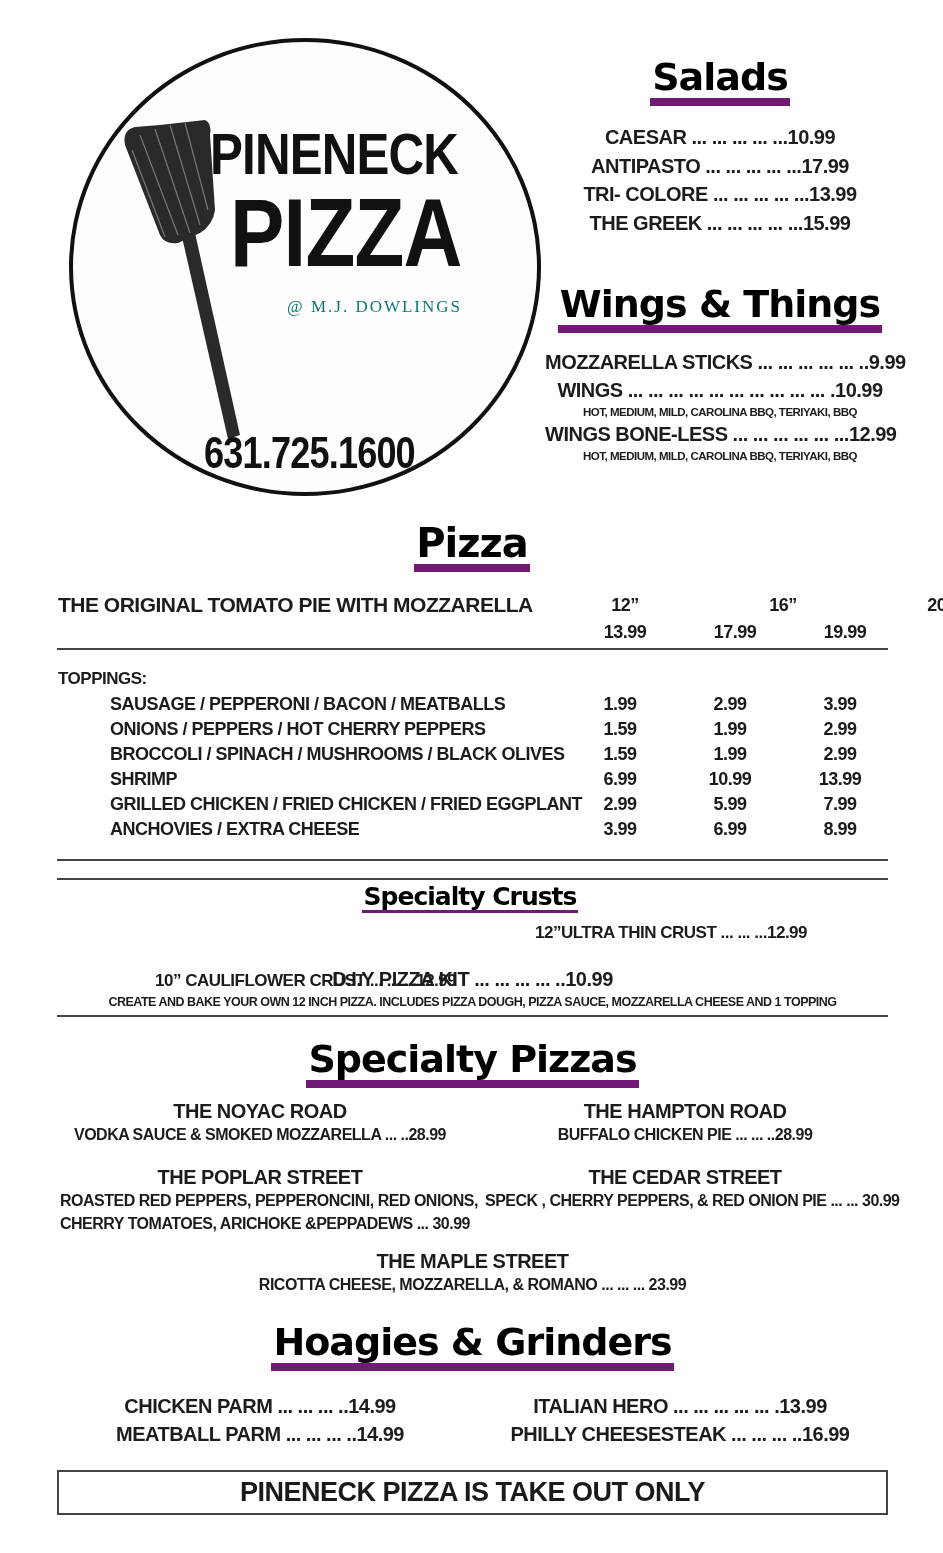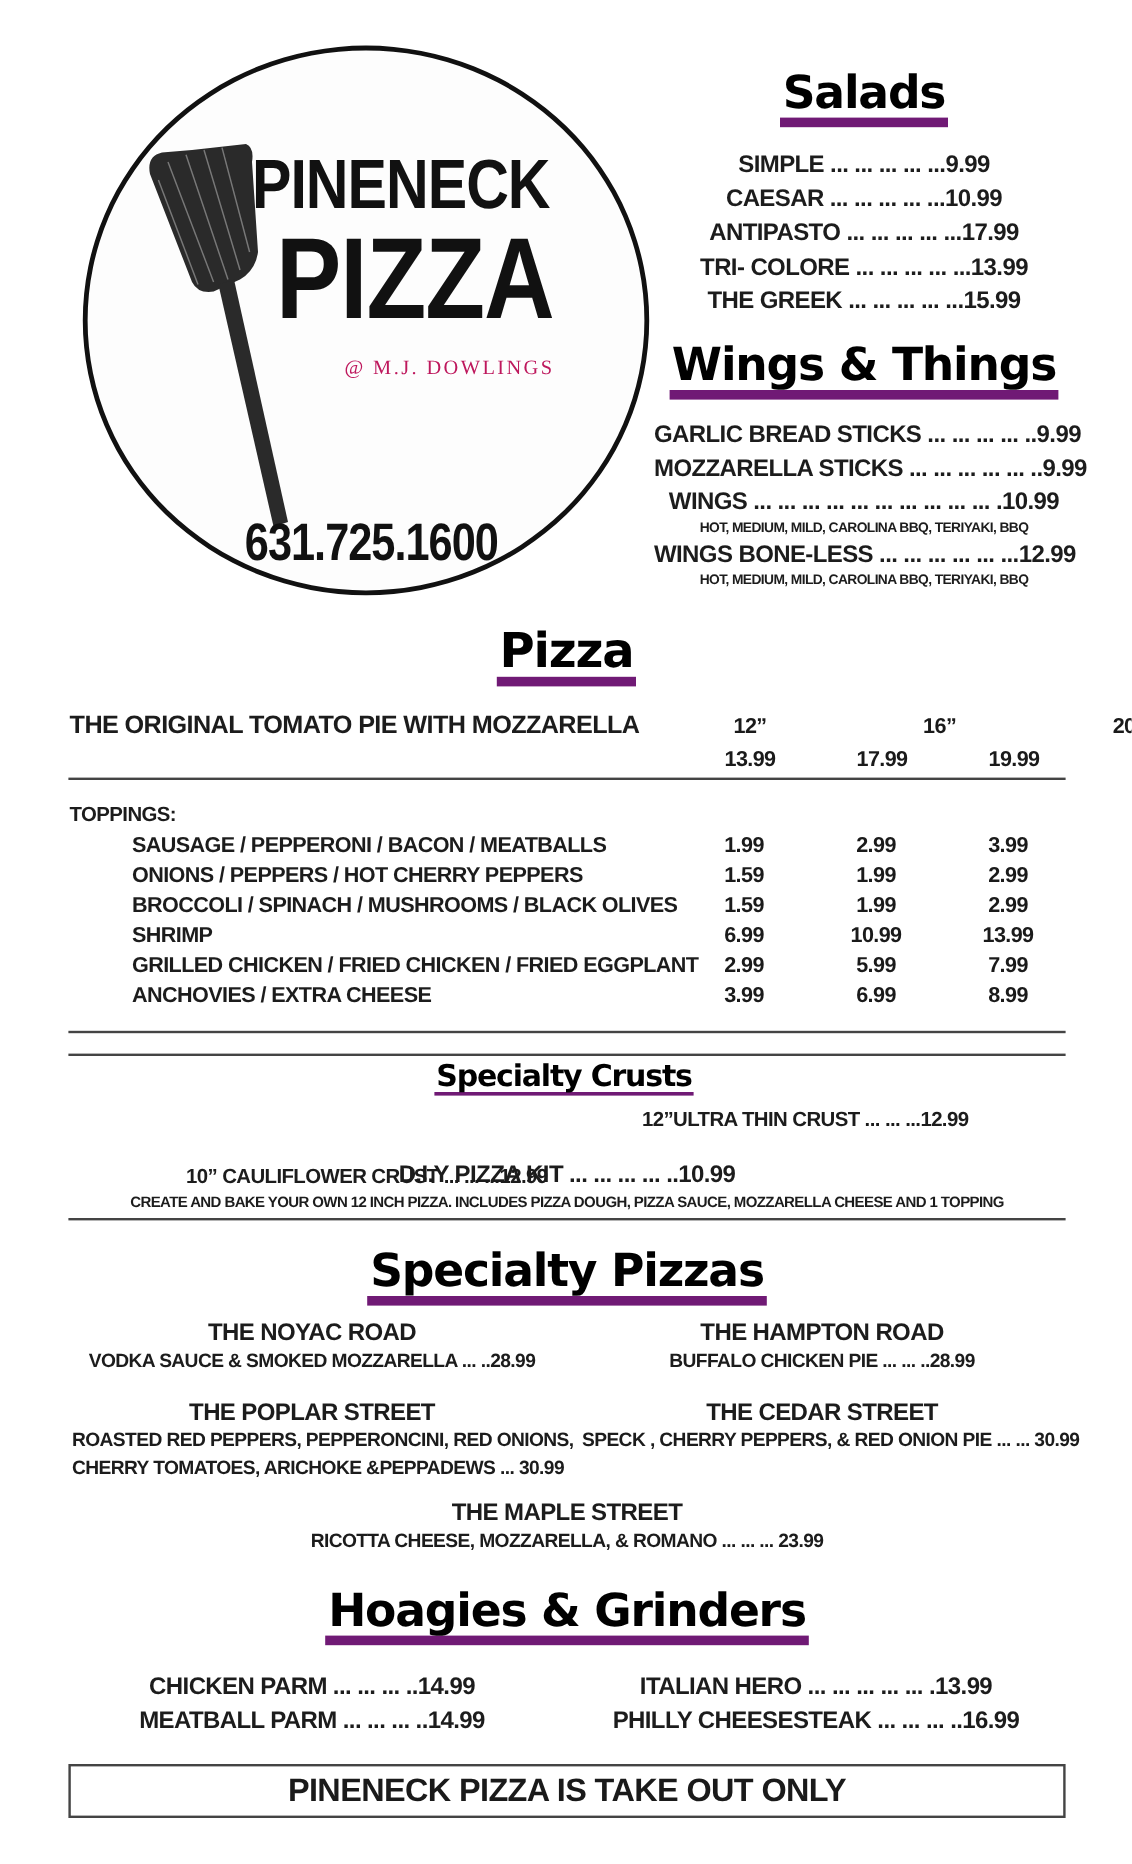--- a/index.html
+++ b/index.html
@@ -19,21 +19,21 @@
   .center { text-align: center; }
   .rule { position: absolute; left: 57px; width: 831px; height: 2px; background: #444; }
 
   
   .logo-circle {
     position: absolute; left: 69px; top: 38px; width: 472px; height: 458px;
     border: 4px solid #111; border-radius: 50%; background: #fdfdfd;
   }
   .brand1 { left: 210px; top: 120px; font-size: 58px; font-weight: bold; letter-spacing: -1px; transform: scaleX(0.85); transform-origin: left top; font-family: "Liberation Sans", sans-serif; color: #111; }
   .brand2 { left: 230px; top: 185px; font-size: 96px; font-weight: bold; letter-spacing: -1px; transform: scaleX(0.85); transform-origin: left top; font-family: "Liberation Sans", sans-serif; color: #111; line-height: 1; }
-  .brand3 { left: 287px; top: 297px; font-size: 17px; letter-spacing: 2px; font-family: "Liberation Serif", serif; color: #be185d; }
+  .brand3 { left: 287px; top: 297px; font-size: 17px; letter-spacing: 2px; font-family: "Liberation Serif", serif; color: #0f766e; }
   .phone { left: 204px; top: 428px; font-size: 44px; font-weight: bold; transform: scaleX(0.82); transform-origin: left top; font-family: "Liberation Sans", sans-serif; color: #111; letter-spacing: -1px; }
 
   .salads-list div, .wings-list div { font-size: 20px; line-height: 28.5px; }
   .wings-list .sub { font-size: 11.5px; line-height: 18px; }
   .price-col { width: 110px; text-align: center; font-size: 18px; font-weight: bold; }
   .toppings-row { font-size: 18px; line-height: 25px; }
 
   .box {
     position: absolute; left: 57px; top: 1470px; width: 831px; height: 45px;
     border: 2px solid #444; text-align: center; font-size: 27px; font-weight: bold; line-height: 41px;
@@ -54,30 +54,28 @@
   </g>
   <path d="M62 122 L75 118 L120 320 L108 324 Z" fill="#2a2a2a"></path>
 </svg>
 <div class="abs brand1">PINENECK</div>
 <div class="abs brand2">PIZZA</div>
 <div class="abs brand3">@ M.J. DOWLINGS</div>
 <div class="abs phone">631.725.1600</div>
 
 <div class="abs head" style="left:590px;top:55px;width:260px;font-size:38px;"><span>Salads</span></div>
 <div class="abs salads-list center" style="left:560px;top:123px;width:320px;">
-  <div class="item cond"><span>SIMPLE</span> <span>... ... ... ... ...</span><span>9.99</span></div>
   <div class="item cond"><span>CAESAR</span> <span>... ... ... ... ...</span><span>10.99</span></div>
   <div class="item cond"><span>ANTIPASTO</span> <span>... ... ... ... ...</span><span>17.99</span></div>
   <div class="item cond"><span>TRI- COLORE</span> <span>... ... ... ... ...</span><span>13.99</span></div>
   <div class="item cond"><span>THE GREEK</span> <span>... ... ... ... ...</span><span>15.99</span></div>
 </div>
 
 <div class="abs head" style="left:555px;top:282px;width:330px;font-size:38px;"><span>Wings &amp; Things</span></div>
 <div class="abs wings-list center" style="left:545px;top:348px;width:350px;">
-  <div class="item cond"><span>GARLIC BREAD STICKS</span> <span>... ... ... ... ..</span><span>9.99</span></div>
   <div class="item cond"><span>MOZZARELLA STICKS</span> <span>... ... ... ... ... ..</span><span>9.99</span></div>
   <div class="item cond" style="line-height:26px;"><span>WINGS</span> <span>... ... ... ... ... ... ... ... ... ... .</span><span>10.99</span></div>
   <div class="item cond sub">HOT, MEDIUM, MILD, CAROLINA BBQ, TERIYAKI, BBQ</div>
   <div class="item cond" style="line-height:26px;"><span>WINGS BONE-LESS</span> <span>... ... ... ... ... ...</span><span>12.99</span></div>
   <div class="item cond sub">HOT, MEDIUM, MILD, CAROLINA BBQ, TERIYAKI, BBQ</div>
 </div>
 
 <div class="abs head" style="left:372px;top:520px;width:200px;font-size:40px;"><span>Pizza</span></div>
 
 <div class="abs item cond" style="left:58px;top:593px;font-size:21px;">THE ORIGINAL TOMATO PIE WITH MOZZARELLA</div>

